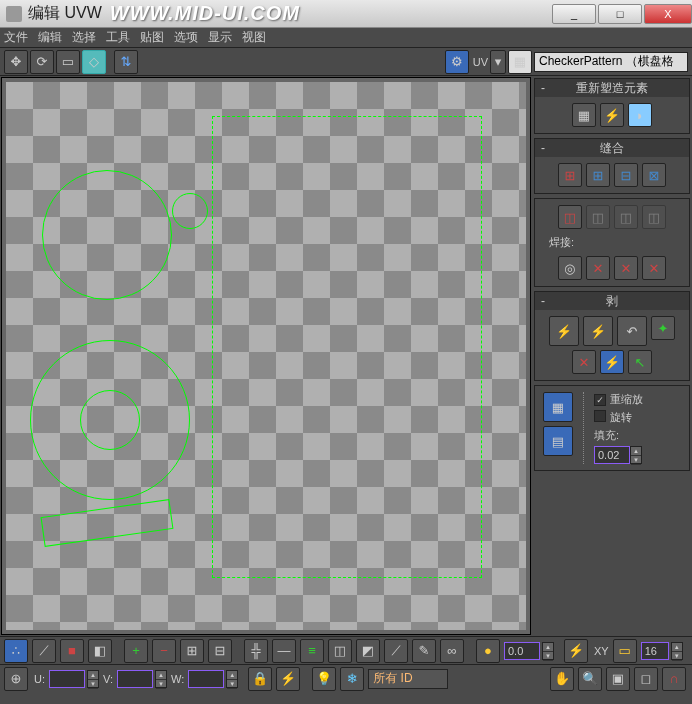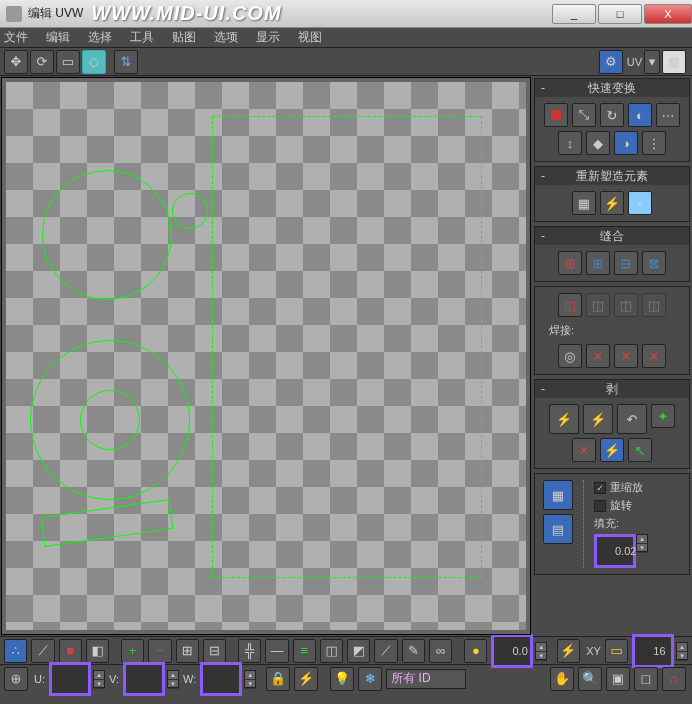--- a/index.html
+++ b/index.html
@@ -1,26 +1,26 @@
 <!DOCTYPE html>
 <html><head>
 <meta charset="utf-8">
 <style>
   *{margin:0;padding:0;box-sizing:border-box;font-family:"Microsoft YaHei",SimSun,Arial,sans-serif;user-select:none}
   body{width:692px;height:704px;overflow:hidden;background:#4a4a4a}
   
   .titlebar{height:28px;background:linear-gradient(#e8e8e8,#c8c8c8);display:flex;align-items:center;padding:0 0 0 6px;border-bottom:1px solid #888}
   .titlebar .ico{width:16px;height:16px;background:#999;border-radius:2px;margin-right:6px}
-  .titlebar .txt{font-size:12px;color:#222}
+  .titlebar .txt{font-size:16px;color:#222}
   .titlebar .wm{font-size:20px;font-weight:bold;color:#fff;text-shadow:1px 1px 2px #666;letter-spacing:1px;margin-left:8px;font-style:italic}
   .titlebar .sysbtns{margin-left:auto;display:flex}
   .sysbtn{width:44px;height:20px;margin-left:2px;border:1px solid #888;background:linear-gradient(#f5f5f5,#d0d0d0);font-size:11px;display:flex;align-items:center;justify-content:center;border-radius:2px}
   .sysbtn.close{background:linear-gradient(#e88,#c33);color:#fff;width:48px}
   
-  .menubar{height:20px;background:#4a4a4a;border-bottom:1px solid #222;display:flex;align-items:center;padding:0 4px;gap:18px}
+  .menubar{height:20px;background:#4a4a4a;border-bottom:1px solid #222;display:flex;align-items:center;padding:0 4px;gap:10px}
   .menubar span{font-size:12px;color:#ccc}
   
   .tbar{height:28px;background:#4a4a4a;border-bottom:1px solid #222;display:flex;align-items:center;padding:0 4px}
   .tbtn{width:24px;height:24px;border:1px solid #222;background:#555;margin-right:2px;display:flex;align-items:center;justify-content:center;font-size:13px;color:#ccc;border-radius:2px}
   .tbtn.active{background:#5bb;border-color:#3aa}
   .tbtn.blue{background:#3a6ab8}
   .split{width:6px}
   .dropdown{height:20px;background:#ddd;border:1px solid #222;font-size:12px;padding:0 4px;color:#000;display:flex;align-items:center}
   
   .main{display:flex;height:560px;background:#4a4a4a}
@@ -36,21 +36,21 @@
   .panel{border:1px solid #222;background:#4a4a4a}
   .phead{height:18px;background:#3a3a3a;color:#ccc;font-size:12px;display:flex;align-items:center;justify-content:center;position:relative}
   .phead::before{content:"-";position:absolute;left:6px;color:#ccc}
   .pbody{padding:6px;display:flex;flex-wrap:wrap;gap:4px;justify-content:center}
   .pbtn{width:24px;height:24px;border:1px solid #222;background:#585858;border-radius:2px;display:flex;align-items:center;justify-content:center;font-size:13px;color:#ccc;position:relative}
   .bigbtn{width:30px;height:30px}
   .redsq{width:10px;height:10px;background:#c33}
   .sublabel{width:100%;font-size:11px;color:#ccc;text-align:left;margin:2px 0 2px 8px}
   
   .bbar{height:28px;background:#4a4a4a;border-top:1px solid #222;display:flex;align-items:center;padding:0 4px;gap:2px}
-  .num{width:52px;height:34px;border:3px solid #8b5cf6;background:#333;color:#ccc;font-size:11px;display:flex;align-items:center;padding:0 18px}
+  .num{width:52px;height:18px;border:1px solid #8b5cf6;background:#333;color:#ccc;font-size:11px;display:flex;align-items:center;padding:0 3px}
   .numsm{width:36px}
   .spin{width:12px;height:18px;background:#666;border:1px solid #222;font-size:7px;color:#ccc;display:flex;flex-direction:column}
   .spin div{flex:1;display:flex;align-items:center;justify-content:center;border-bottom:1px solid #333}
   .lbl{font-size:11px;color:#ccc;margin:8px 2px}
   .chk{width:12px;height:12px;border:1px solid #222;background:#333;display:inline-flex;align-items:center;justify-content:center;color:#ccc;font-size:9px}
 </style>
 </head>
 <body>
 
 <div class="titlebar">
@@ -80,53 +80,38 @@
   <div class="tbtn">⟳</div>
   <div class="tbtn">▭</div>
   <div class="tbtn active">◇</div>
   <div class="split"></div>
   <div class="tbtn" style="color:#6af">⇅</div>
   <div style="flex:1"></div>
   <div class="tbtn blue">⚙</div>
   <span class="lbl">UV</span>
   <div class="tbtn" style="width:16px">▾</div>
   <div class="tbtn" style="background:#ddd">▦</div>
+  <div class="dropdown" style="width:154px">CheckerPattern  （棋盘格</div>
 </div>
 
 <div class="main">
   <div class="viewport">
     <div class="checker"></div>
 
     <div class="uvframe" style="left:210px;top:38px;width:270px;height:462px"></div>
     <div class="uvshape" style="left:40px;top:92px;width:130px;height:130px;border-radius:50%"></div>
     <div class="uvshape" style="left:170px;top:115px;width:36px;height:36px;border-radius:50%"></div>
     <div class="uvshape" style="left:28px;top:262px;width:160px;height:160px;border-radius:50%"></div>
     <div class="uvshape" style="left:78px;top:312px;width:60px;height:60px;border-radius:50%"></div>
     <div class="uvshape" style="left:40px;top:430px;width:130px;height:30px;transform:rotate(-8deg)"></div>
 
   </div>
 
   <div class="side">
 
-    <div class="panel">
-      <div class="phead">快速变换</div>
-      <div class="pbody">
-        <div class="pbtn">
-            <span class="redsq"></span>
-          </div>
-        <div class="pbtn">⤡</div>
-        <div class="pbtn">↻</div>
-        <div class="pbtn" style="background:#3a6ab8">◐</div>
-        <div class="pbtn">⋯</div>
-        <div class="pbtn">↕</div>
-        <div class="pbtn">◆</div>
-        <div class="pbtn" style="background:#3a6ab8">◑</div>
-        <div class="pbtn">⋮</div>
-      </div>
-    </div>
 
     <div class="panel">
       <div class="phead">重新塑造元素</div>
       <div class="pbody">
         <div class="pbtn">▦</div>
         <div class="pbtn" style="color:#fc3">⚡</div>
         <div class="pbtn" style="background:#8cf">◗</div>
       </div>
     </div>
 
@@ -172,21 +157,21 @@
         <div style="display:flex;flex-direction:column;gap:4px">
           <div class="pbtn bigbtn" style="background:#3a6ab8">▦</div>
           <div class="pbtn bigbtn" style="background:#3a6ab8">▤</div>
         </div>
         <div style="border-left:1px dotted #888;margin:0 6px;align-self:stretch"></div>
         <div style="display:flex;flex-direction:column;gap:3px;font-size:11px;color:#ccc">
           <div style="display:flex;align-items:center;gap:4px">
             <span class="chk">✓</span>
             <span>重缩放</span>
           </div>
-          <div style="display:flex;align-items:center;gap:4px">
+          <div style="display:flex;gap:4px">
             <span class="chk"></span>
             <span>旋转</span>
           </div>
           <div style="display:flex;align-items:center;gap:4px">
             <span>填充:</span>
           </div>
           <div style="display:flex">
             <div class="num numsm">0.02</div>
             <div class="spin">
                 <div>▴</div>
@@ -256,20 +241,20 @@
   <div class="spin">
       <div>▴</div>
       <div>▾</div>
     </div>
   <div class="split"></div>
   <div class="tbtn" style="color:#fc3">🔒</div>
   <div class="tbtn" style="color:#fc3">⚡</div>
   <div class="split"></div>
   <div class="tbtn" style="color:#fc3">💡</div>
   <div class="tbtn" style="color:#6cf">❄</div>
-  <div class="dropdown" style="width:80px;background:#555;color:#f0abfc">所有 ID</div>
+  <div class="dropdown" style="width:80px;background:#555;color:#fdba74">所有 ID</div>
   <div style="flex:1"></div>
   <div class="tbtn">✋</div>
   <div class="tbtn">🔍</div>
   <div class="tbtn">▣</div>
   <div class="tbtn">◻</div>
   <div class="tbtn" style="color:#c44">∩</div>
 </div>
 
 </body></html>

